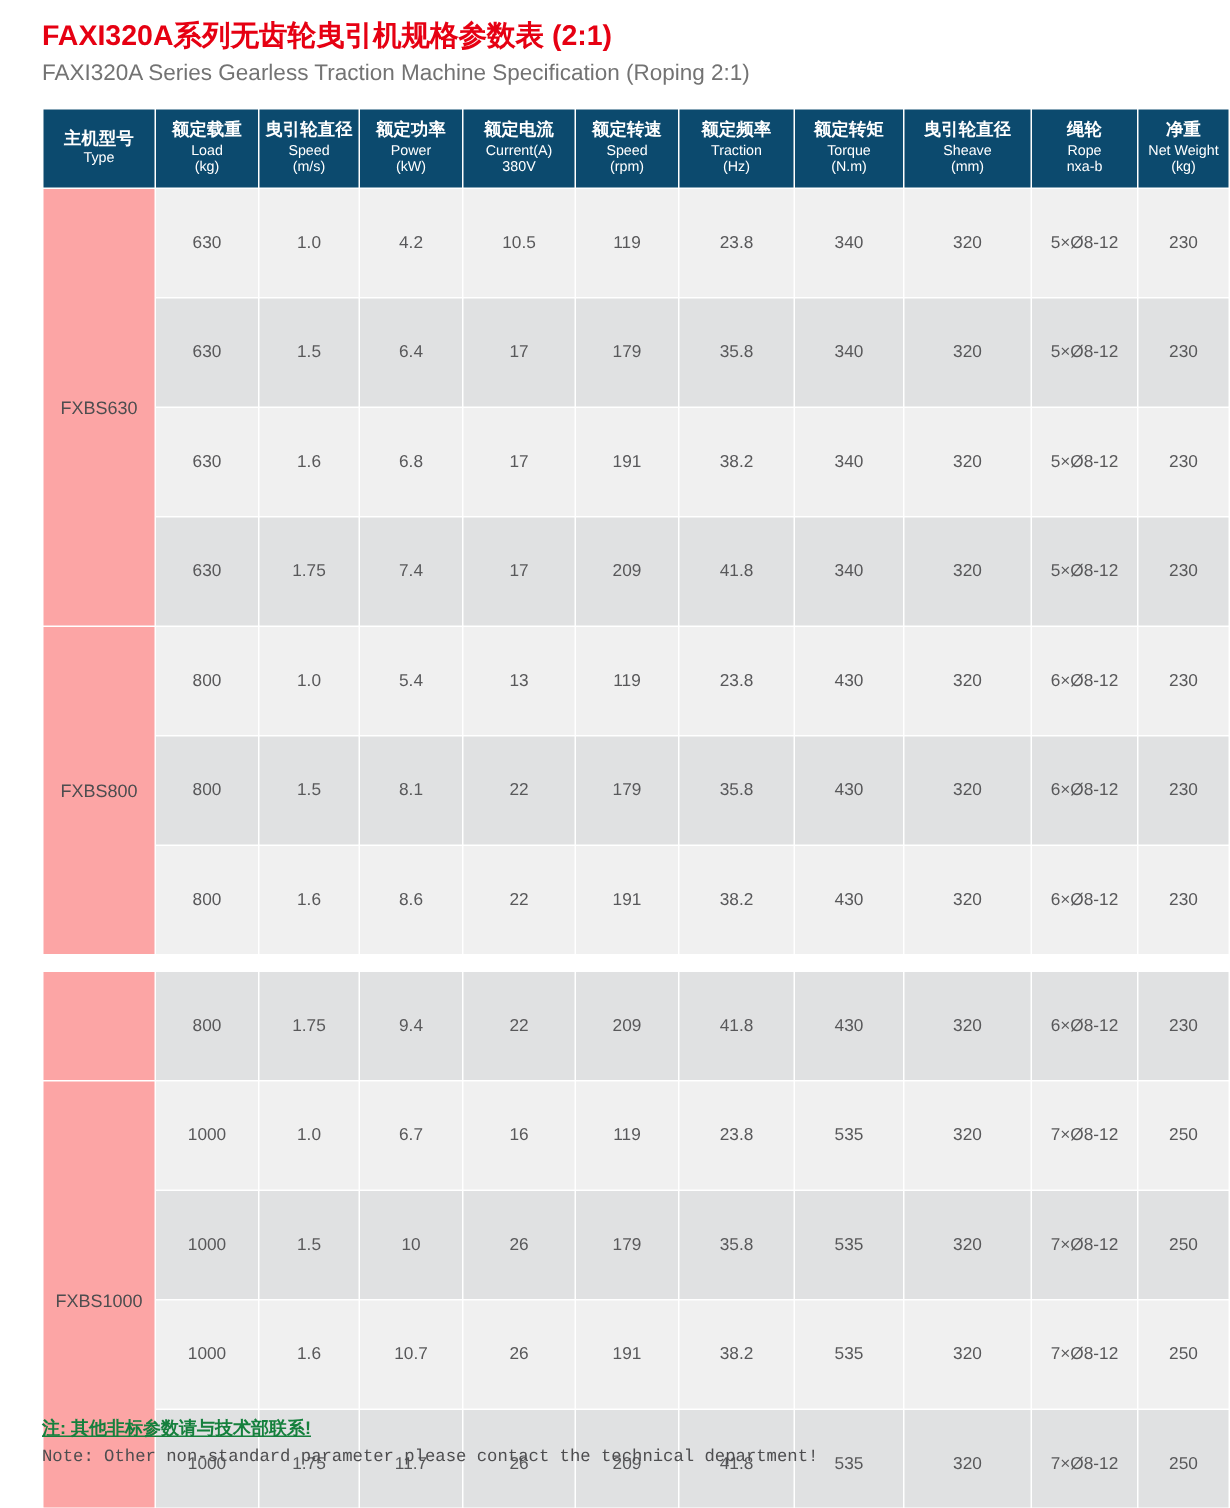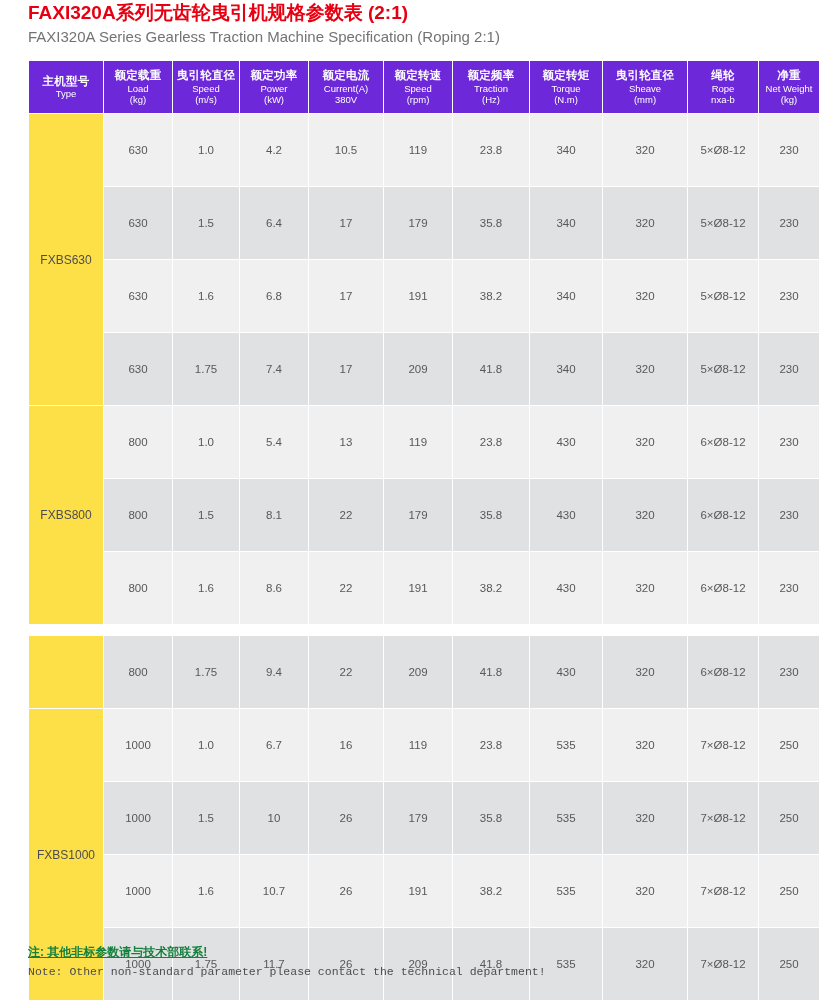--- a/index.html
+++ b/index.html
@@ -17,20 +17,21 @@
   .page {
     position: relative;
     width: 820px;
     height: 1005px;
     box-sizing: border-box;
     padding: 0 28px;
   }
 
   
   .titles {
+    padding-top: 12px;
   }
   .title-cn {
     color: #e60012;
     font-size: 19px;
     font-weight: bold;
     letter-spacing: 0px;
     line-height: 26px;
     white-space: nowrap;
   }
   .title-en {
@@ -53,21 +54,21 @@
   .spec-table td {
     padding: 0;
     margin: 0;
     text-align: center;
     vertical-align: middle;
     font-weight: normal;
   }
 
   
   thead th {
-    background: #6d28d9;
+    background: #0c4a6e;
     color: #ffffff;
     height: 52px;
     padding: 5px 2px;
     line-height: 1.18;
   }
   .h-cn {
     display: block;
     font-size: 11.5px;
     font-weight: bold;
     letter-spacing: 0.2px;
@@ -83,21 +84,21 @@
   
   tbody td {
     height: 72px;
     font-size: 11.5px;
     color: #58585a;
   }
   tr.row-light td.data-cell { background: #f0f0f0; }
   tr.row-dark  td.data-cell { background: #e0e1e2; }
 
   td.type-cell {
-    background: #fde047;
+    background: #fca5a5;
     font-size: 12px;
     color: #4d4d4f;
   }
 
   
   tr.gap-row td {
     height: 10px;
     background: #ffffff;
     border: none;
   }

